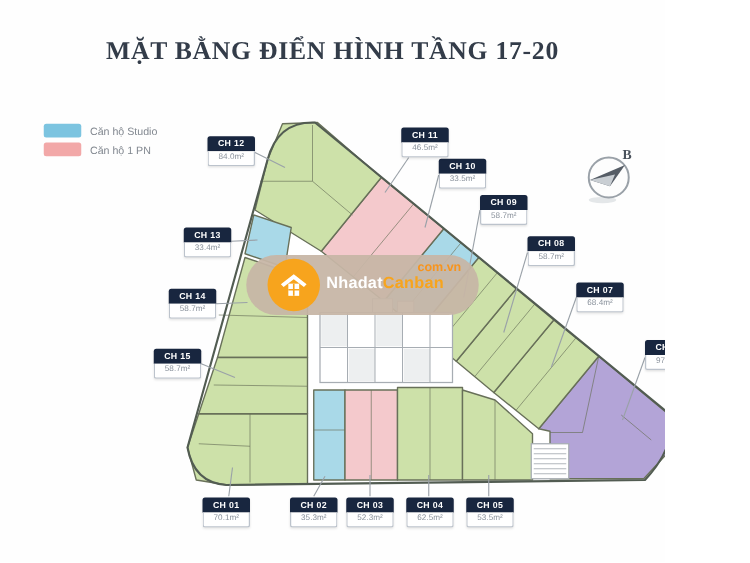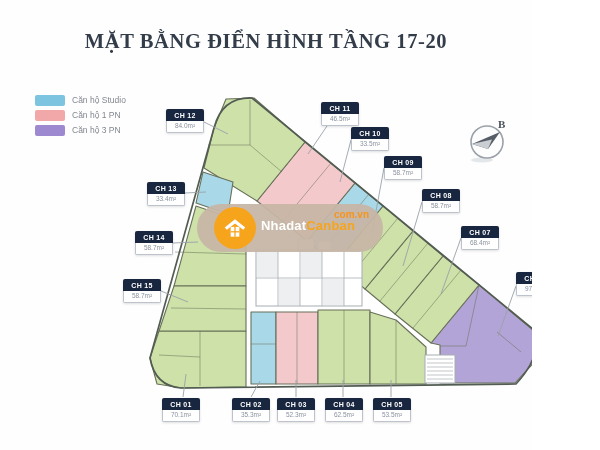--- a/index.html
+++ b/index.html
@@ -3,21 +3,21 @@
 <meta charset="utf-8">
 <style>
   html,body{margin:0;padding:0;background:#ffffff;}
   .stage{position:relative;width:532px;height:450px;background:#fefefe;overflow:hidden;
          font-family:"Liberation Sans","DejaVu Sans",sans-serif;}
   .title{position:absolute;left:0;top:30px;width:100%;text-align:center;
          font-family:"Liberation Serif","DejaVu Serif",serif;font-weight:700;
          font-size:20.5px;letter-spacing:.6px;color:#333c49;}
   
   .legend{position:absolute;left:35px;top:95px;}
-  .legend-row{display:flex;align-items:flex-start;height:15px;}
+  .legend-row{display:flex;align-items:flex-end;height:15px;}
   .legend-swatch{width:30px;height:11px;border-radius:2px;margin-right:7px;flex:0 0 auto;}
   .legend-label{font-size:8.5px;color:#81878f;white-space:nowrap;}
   
   svg.plan{position:absolute;left:0;top:0;}
   
   .callout{position:absolute;width:38px;font-size:7px;line-height:1;text-align:center;
            filter:drop-shadow(0 1px 1px rgba(0,0,0,.12));}
   .callout-code{background:#18263f;color:#ffffff;font-weight:700;border-radius:2px 2px 0 0;
                 padding:3px 0 2px 0;letter-spacing:.3px;}
   .callout-area{background:#ffffff;color:#8a929c;font-size:6.5px;border:1px solid #bcc3cc;
@@ -45,24 +45,20 @@
   <div class="title">MẶT BẰNG ĐIỂN HÌNH TẦNG 17-20</div>
 
   <div class="legend" id="legend">
       <div class="legend-row">
         <div class="legend-swatch" style="background-color: rgb(124, 196, 224);"></div>
         <div class="legend-label">Căn hộ Studio</div>
       </div>
       <div class="legend-row">
         <div class="legend-swatch" style="background-color: rgb(242, 168, 168);"></div>
         <div class="legend-label">Căn hộ 1 PN</div>
-      </div>
-      <div class="legend-row">
-        <div class="legend-swatch" style="background-color: rgb(157, 137, 207);"></div>
-        <div class="legend-label">Căn hộ 3 PN</div>
       </div>
     </div>
 
   <svg class="plan" id="plan-svg" width="600" height="450" viewBox="0 0 600 450">
       <path d="M 214,128 Q 222,97 252,98 L 534,330 Q 543,355 516,384 L 181,388 Q 155,386 150,358 Z" fill="#ffffff" stroke="none"></path>
       <polygon points="159,331 246,331 246,387 182,388 157,384 150,358" fill="#cde1a9" stroke="#687059" stroke-width="1.1" stroke-linejoin="round"></polygon>
       <polyline points="200,331 200,386" fill="none" stroke="#687059" stroke-width="0.8" opacity="0.65"></polyline>
       <polyline points="159,355 200,357" fill="none" stroke="#687059" stroke-width="0.8" opacity="0.65"></polyline>
       <polygon points="251,312 276,312 276,384 251,384" fill="#a9d9e8" stroke="#687059" stroke-width="1.1" stroke-linejoin="round"></polygon>
       <polyline points="251,344 276,344" fill="none" stroke="#687059" stroke-width="0.8" opacity="0.65"></polyline>

